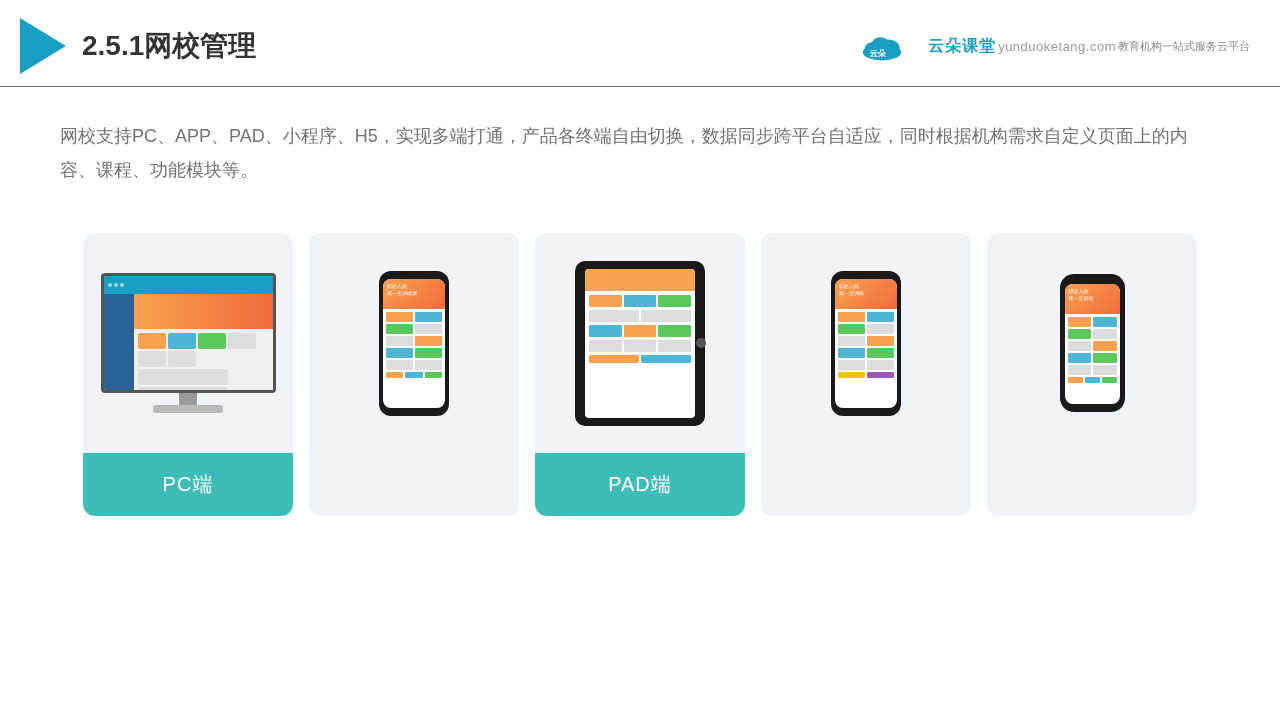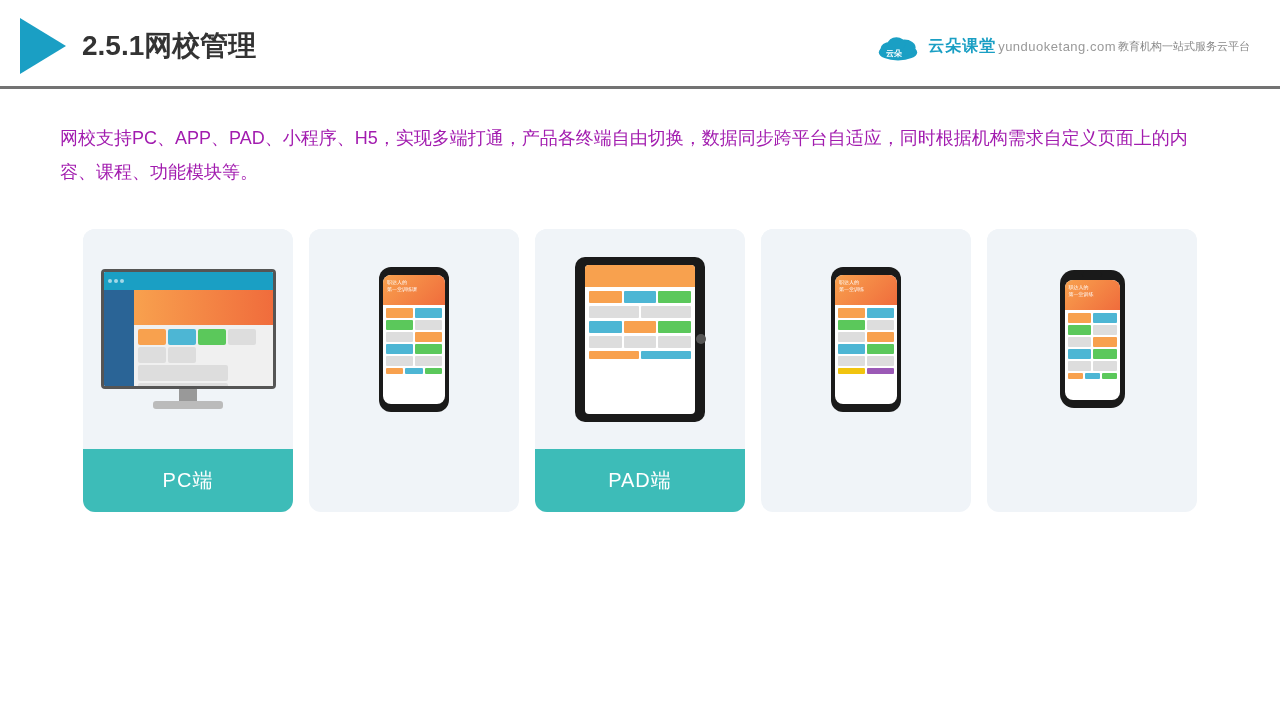--- a/index.html
+++ b/index.html
@@ -11,21 +11,21 @@
       overflow: hidden;
       position: relative;
     }
 
     
     .header {
       display: flex;
       align-items: center;
       justify-content: space-between;
       padding: 18px 30px 12px 20px;
-      border-bottom: 3px solid #737373;
+      border-bottom: 1px solid #737373;
     }
     .header-left {
       display: flex;
       align-items: center;
       gap: 16px;
     }
     .logo-triangle {
       width: 0;
       height: 0;
       border-top: 28px solid transparent;
@@ -50,57 +50,59 @@
     }
     .cloud-icon-svg {
       width: 48px;
       height: 32px;
     }
     .brand-name-cn {
       font-size: 16px;
       color: #1a9fc4;
       font-weight: bold;
       letter-spacing: 1px;
+      margin-left: 16px;
     }
     .brand-name-en {
       font-size: 13px;
       color: #999;
       letter-spacing: 0.5px;
     }
     .brand-slogan {
       font-size: 11px;
       color: #888;
       white-space: nowrap;
       text-align: right;
     }
 
     
     .description {
       padding: 32px 60px 20px 60px;
       font-size: 18px;
-      color: #a21caf;
+      color: #737373;
       line-height: 1.9;
     }
 
     
     .cards-container {
       display: flex;
       gap: 16px;
       padding: 20px 60px 30px 60px;
       justify-content: center;
     }
 
     .card {
       background: #f0f4f8;
       border-radius: 12px;
       width: 210px;
       overflow: hidden;
       display: flex;
       flex-direction: column;
       align-items: center;
+      margin-top: 6px;
     }
 
     .card-image-area {
       width: 100%;
       height: 220px;
       display: flex;
       align-items: center;
       justify-content: center;
       padding: 20px 10px;
       background: #f0f4f8;

